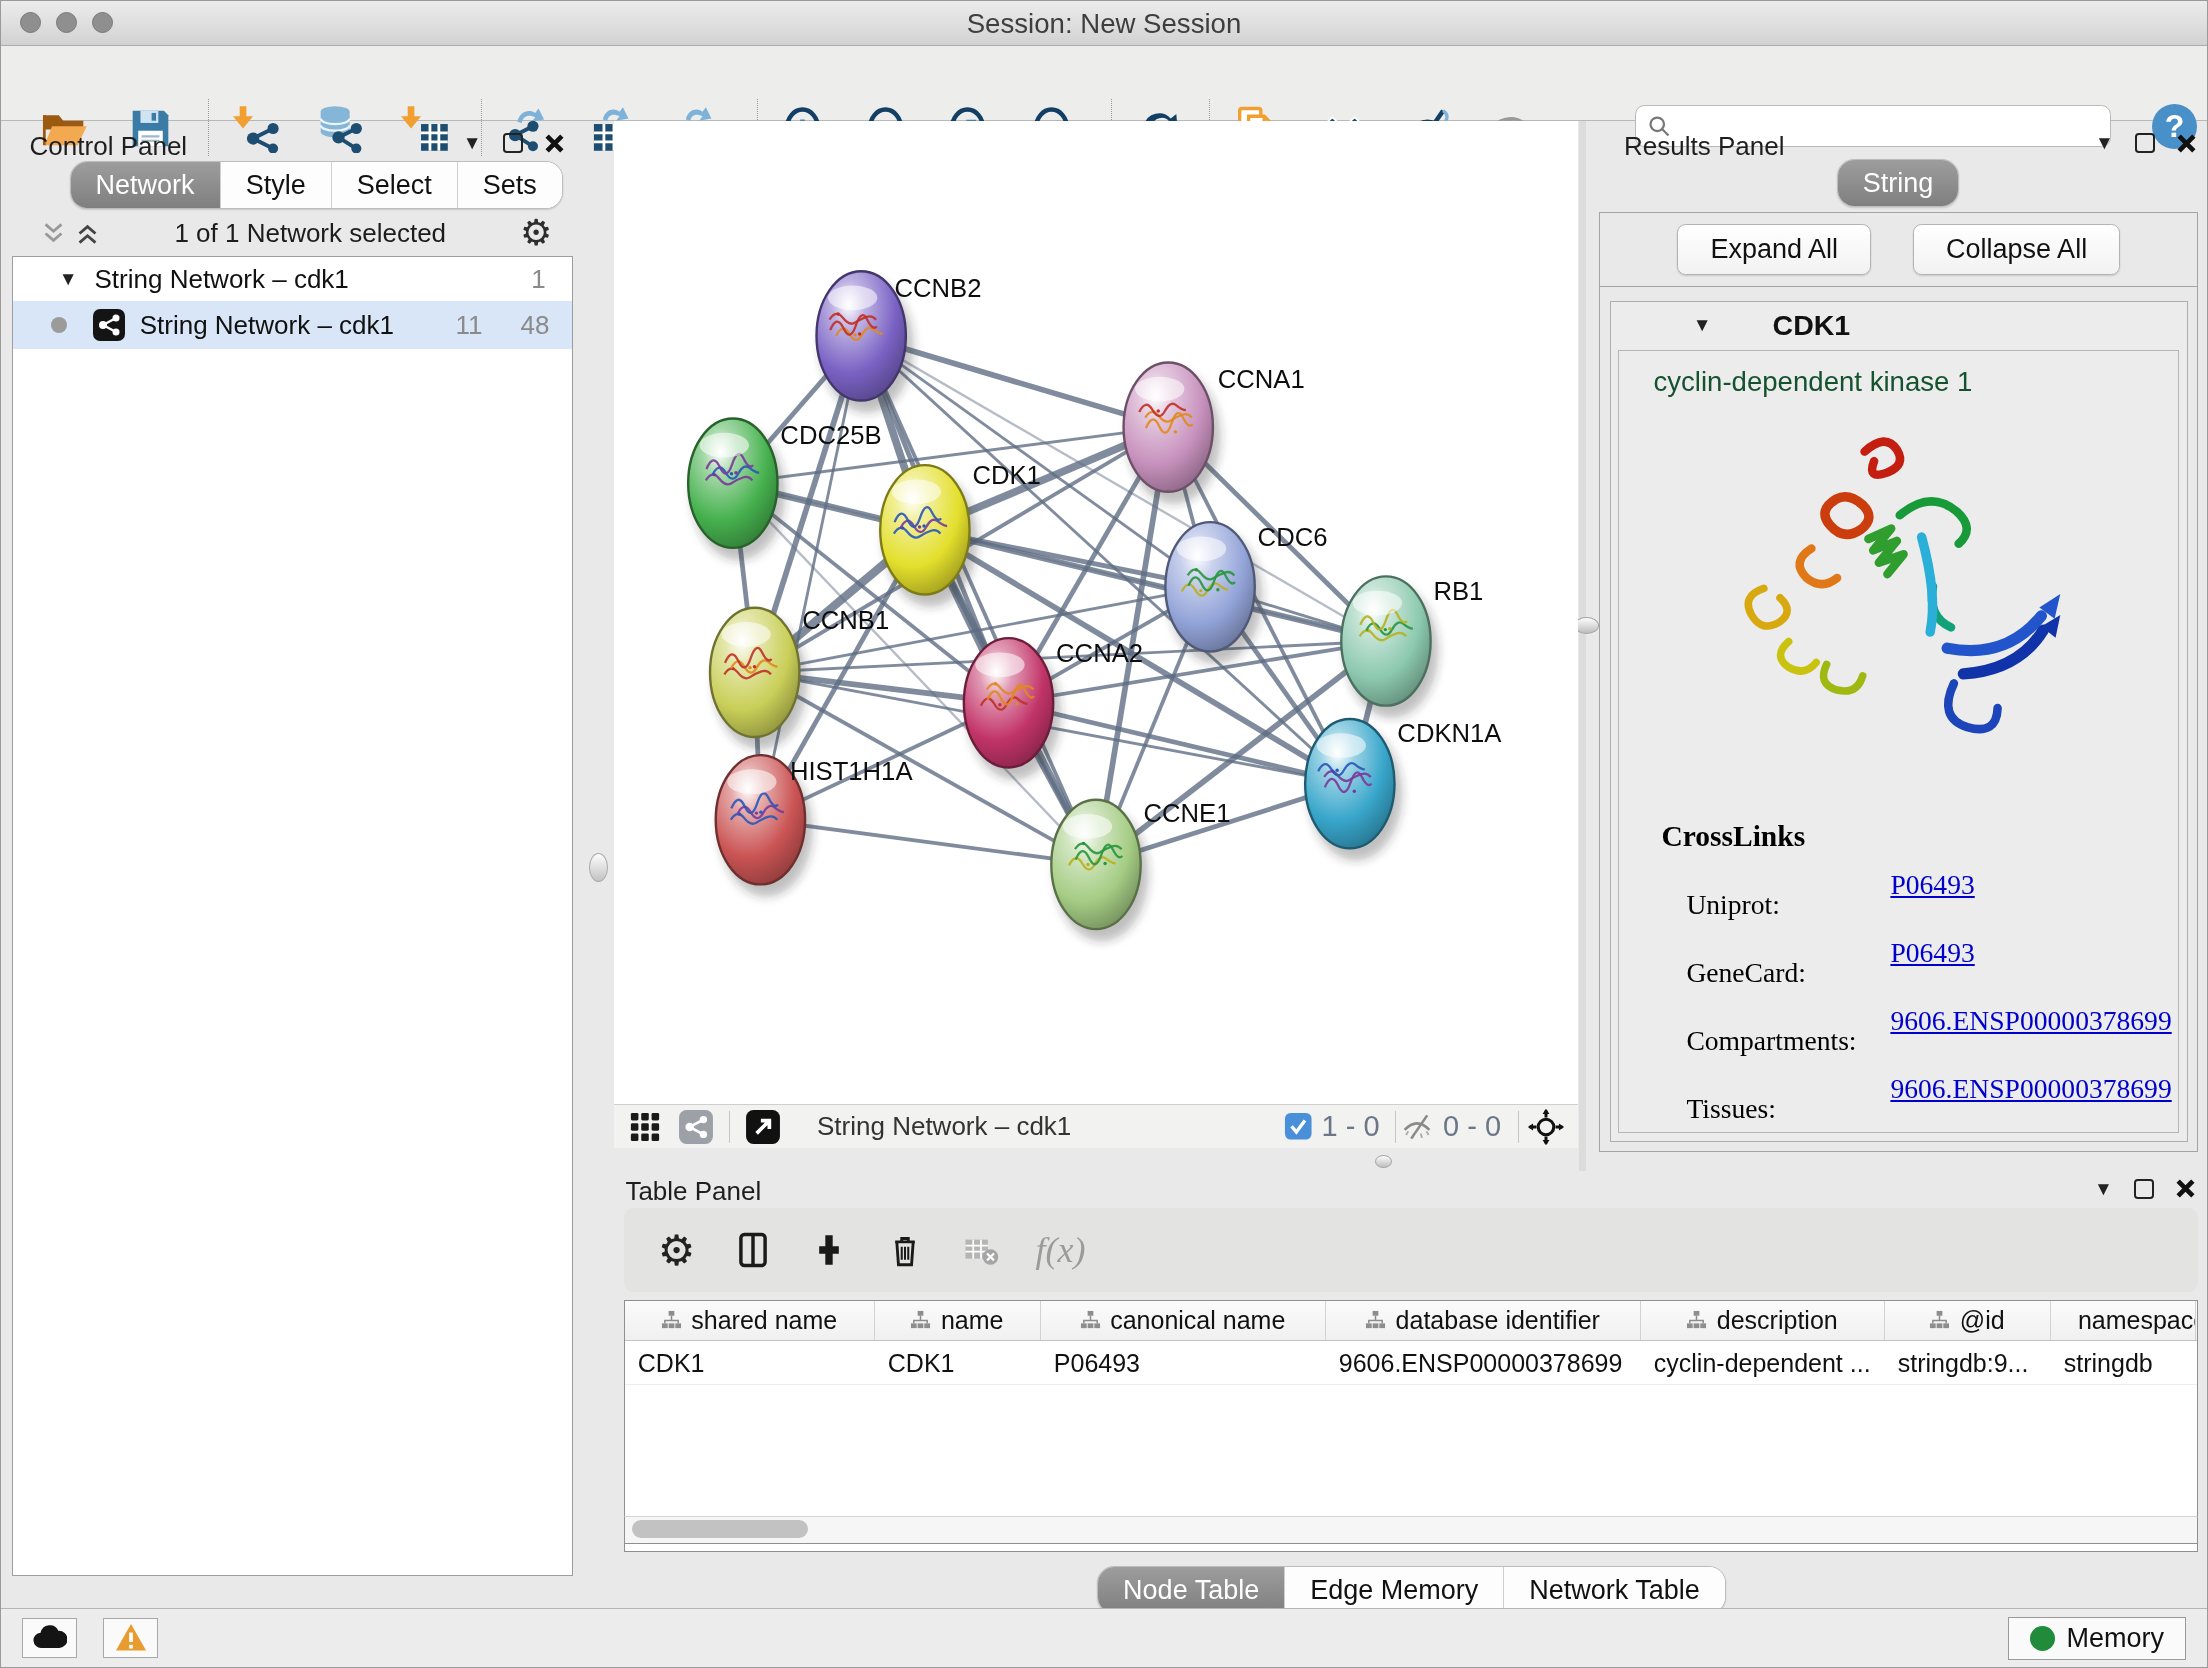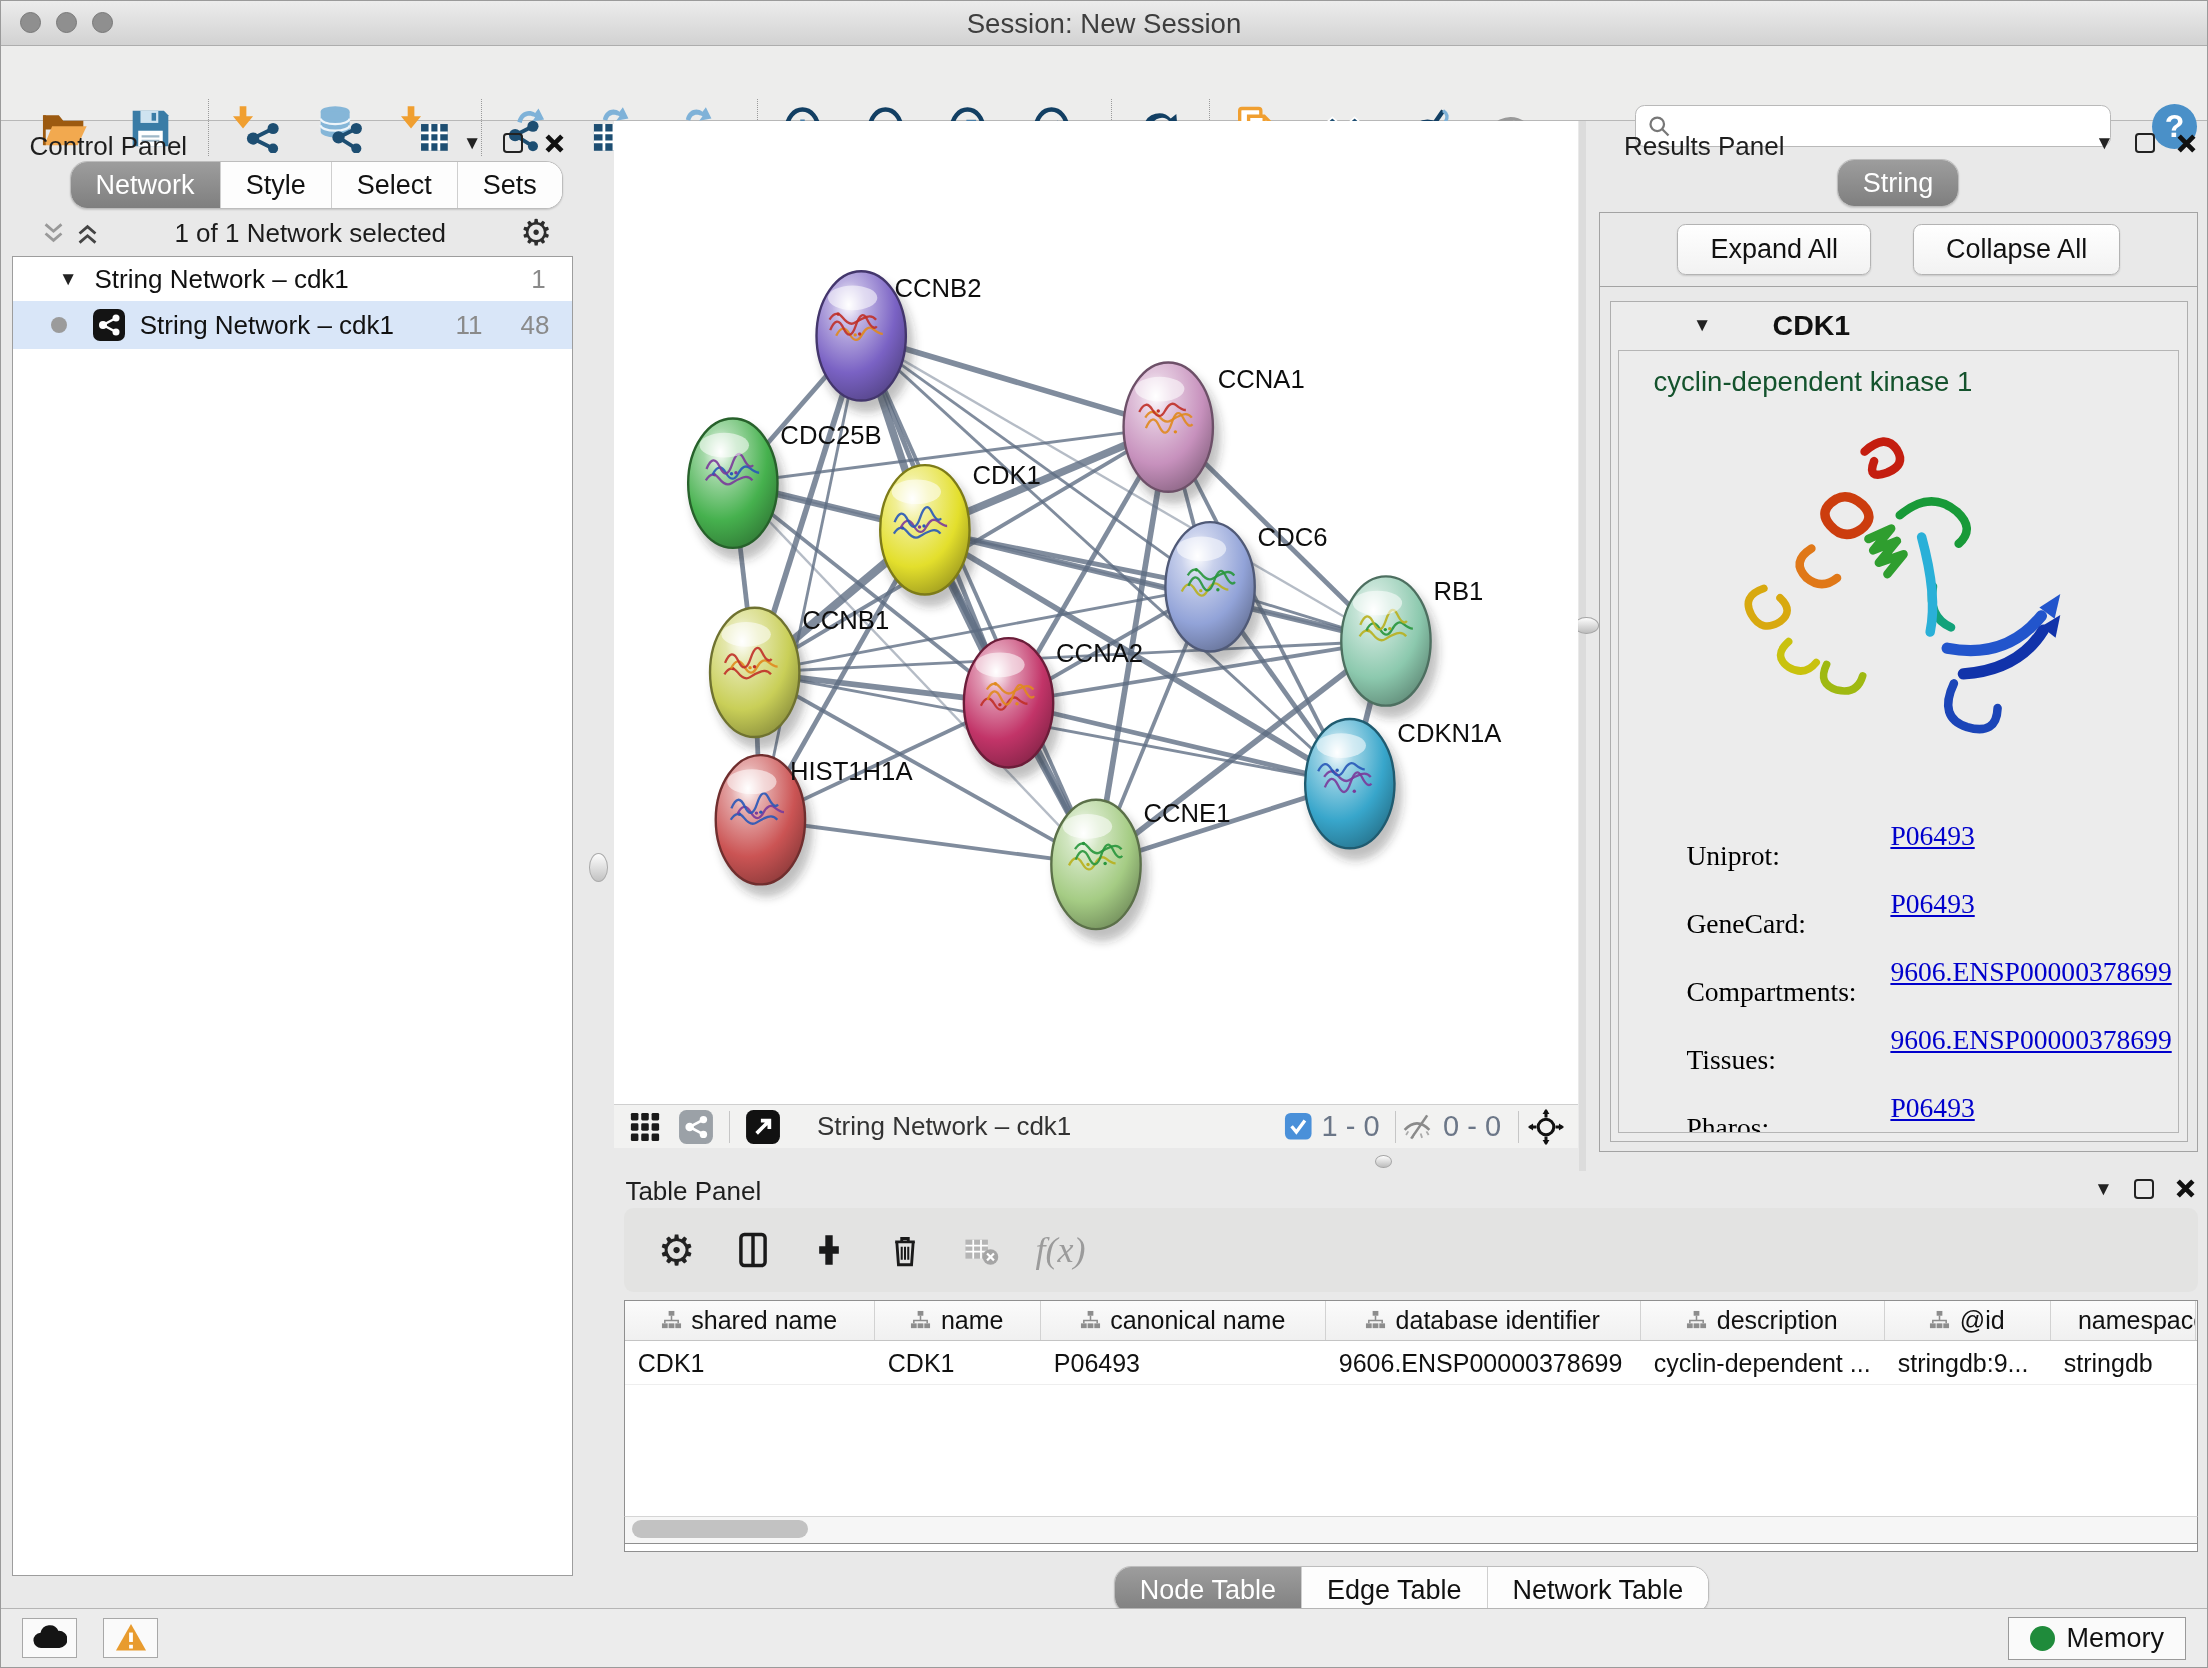--- a/index.html
+++ b/index.html
@@ -709,20 +709,21 @@
               <path d="M240 170 q-6 32 19 43" stroke="#12a27a" stroke-width="9"></path>
               <path d="M228 118 q17 62 9 100" stroke="#2ab0d8" stroke-width="10"></path>
               <path d="M255 235 q62 12 99 -34" stroke="#2255cc" stroke-width="12"></path>
               <path d="M272 262 q58 -4 84 -46" stroke="#1133aa" stroke-width="12"></path>
               <path d="M262 272 q-17 36 14 46 q31 9 32 -20" stroke="#1b45b8" stroke-width="9"></path>
             </g>
             <path d="M352 192 l22 -14 -6 26 z" fill="#2255cc"></path>
             <path d="M354 212 l20 -12 -5 24 z" fill="#1133aa"></path>
           </svg>
           <div class="xl">
+            <div class="xl-head">CrossLinks</div>
             <div id="xlrows">
                 <div class="xl-row">
                   <span class="lab">Uniprot:</span>
                   <span class="val">P06493</span>
                 </div>
                 <div class="xl-row">
                   <span class="lab">GeneCard:</span>
                   <span class="val">P06493</span>
                 </div>
                 <div class="xl-row">
@@ -865,21 +866,21 @@
           <div class="td" style="width: 166px;">stringdb:9...</div>
           <div class="td" style="width: 145px;">stringdb</div>
         </div>
     </div>
     <div class="tscroll">
       <div class="tthumb"></div>
     </div>
     <div class="tp-tabs">
         <div class="seg">
       <div class="tab sel">Node Table</div>
-      <div class="tab">Edge Table</div>
+      <div class="tab">Edge Memory</div>
       <div class="tab">Network Table</div>
     </div>
       </div>
   </div>
 
   <div class="statusbar">
     <div class="sbtn" style="left:21px">
       <svg width="34" height="25" viewBox="0 0 36 26">
           <path d="M9 24 a8 8 0 0 1 -1 -16 a10 10 0 0 1 19 -2 a7 7 0 0 1 1 18 z" fill="#141414"></path>
         </svg>

